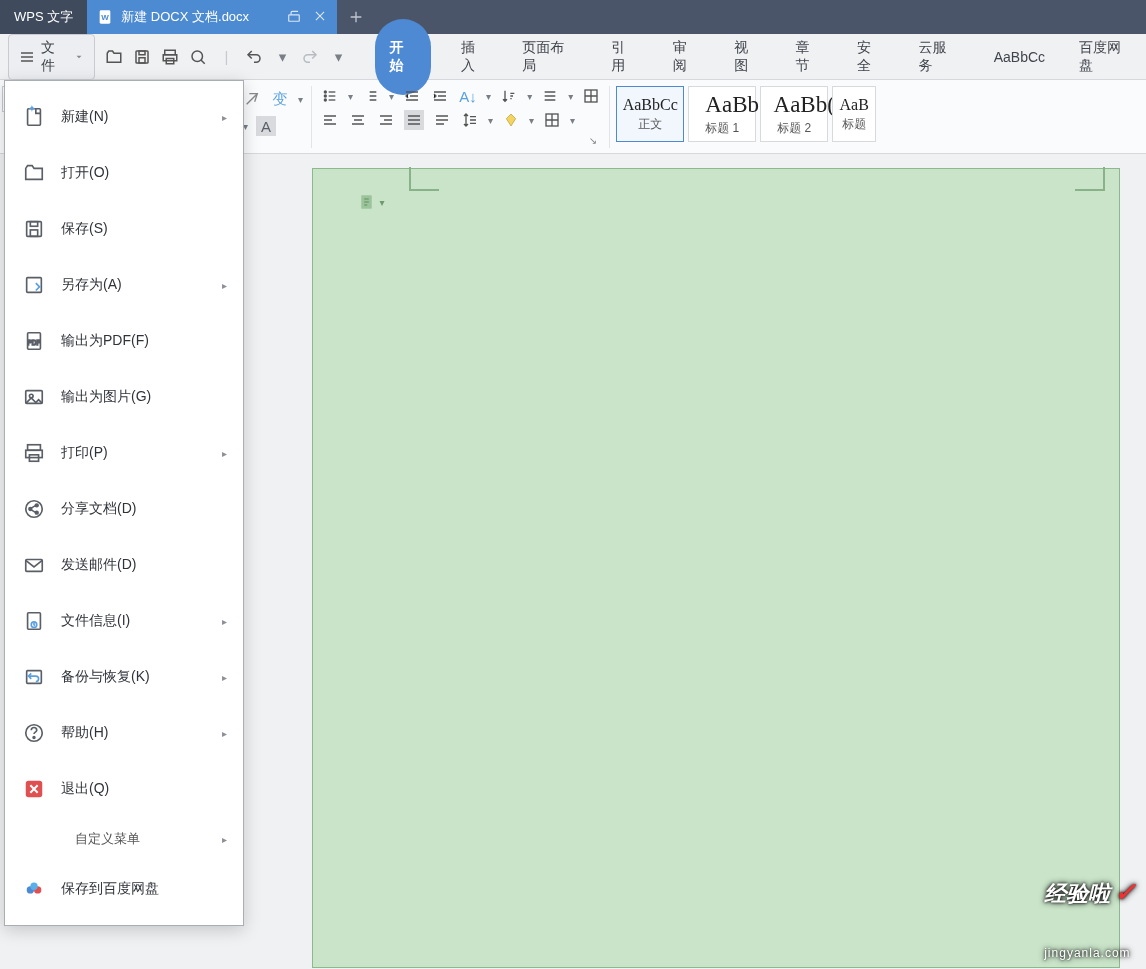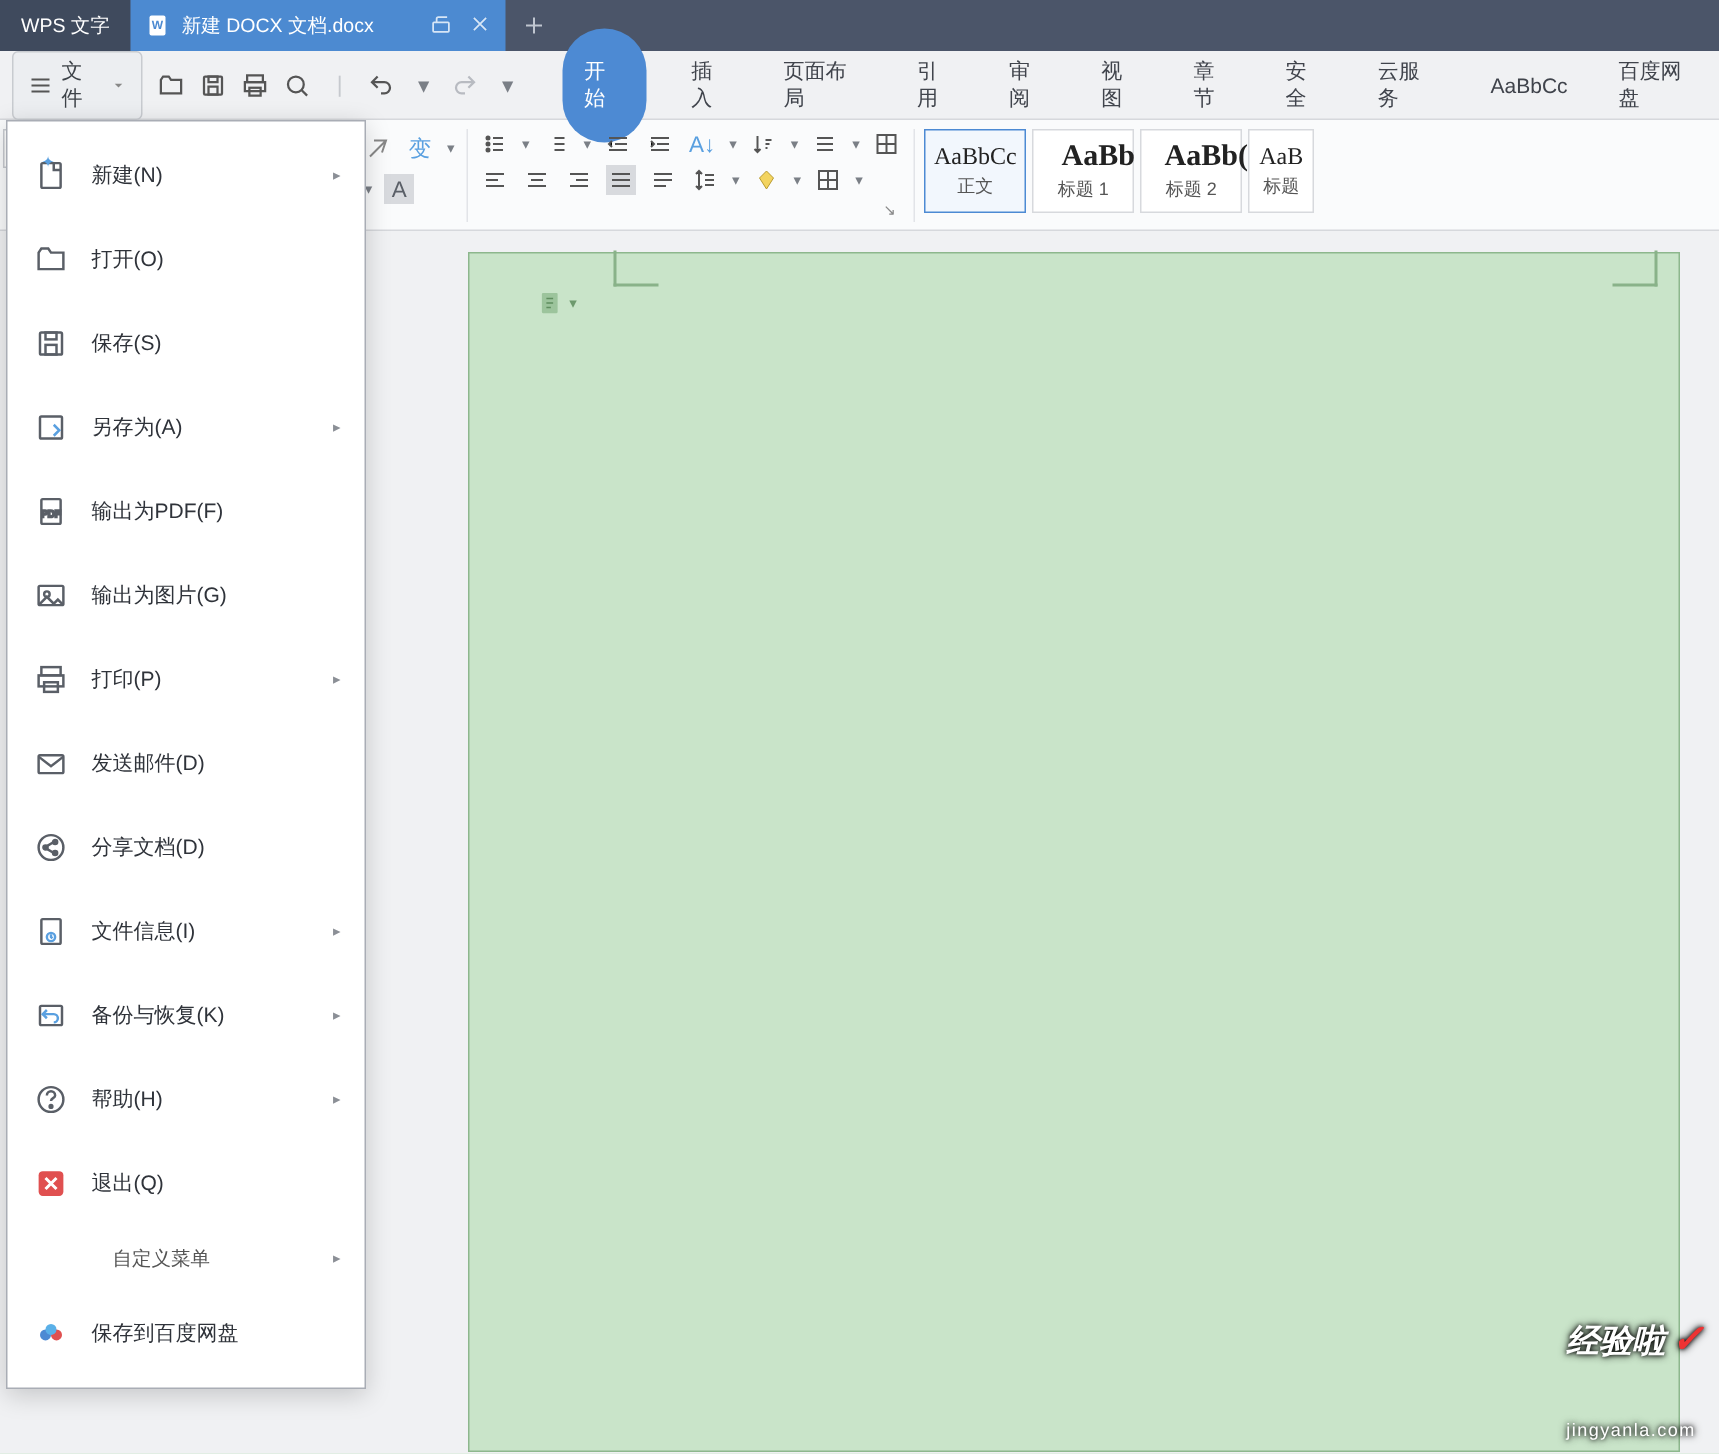--- a/index.html
+++ b/index.html
@@ -13,37 +13,37 @@
   .tab .wincontrols { margin-left: auto; display: flex; gap: 12px; color: #d7e6f6; }
   .newtab { width: 38px; display: flex; align-items: center; justify-content: center; color: #c0c6d0; }
 
   
   .topbar { height: 46px; background: #f0f1f3; border-bottom: 1px solid #d6d8dc; display: flex; align-items: center; padding: 0 8px; gap: 10px; }
   .file-btn { display: flex; align-items: center; gap: 6px; border: 1px solid #c8cbd0; border-radius: 4px; padding: 4px 10px; font-size: 14px; color: #3d4248; background: #eceef1; }
   .quick-icons { display: flex; gap: 10px; align-items: center; color: #595e66; }
   .quick-icons span, .quick-icons svg { width: 18px; height: 18px; display: inline-flex; align-items: center; justify-content: center; font-size: 15px; }
   .ribbon-tabs { display: flex; gap: 26px; margin-left: 18px; font-size: 14px; color: #40444c; align-items: center; }
   .ribbon-tabs .tabbtn { padding: 4px 4px; }
-  .ribbon-tabs .active { background: #4d8ad3; color: #fff; border-radius: 999px; padding: 20px 14px; }
+  .ribbon-tabs .active { background: #4d8ad3; color: #fff; border-radius: 999px; padding: 20px 14px; font-weight: bold; }
 
   
   .ribbon { height: 74px; background: #fafbfc; border-bottom: 1px solid #d6d8dc; display: flex; align-items: flex-start; padding: 6px 0 0 0; }
   .ribbon .group { display: flex; flex-direction: column; gap: 4px; padding: 0 8px; border-right: 1px solid #e2e4e8; height: 62px; }
   .ribbon .row { display: flex; align-items: center; gap: 8px; }
   .combo { display: flex; align-items: center; border: 1px solid #c8cbd0; background: #fff; height: 26px; padding: 0 6px; font-size: 13px; color: #555; gap: 4px; }
   .combo.font { width: 84px; margin-left: -6px;}
   .combo.size { width: 84px; }
   .icn { width: 20px; height: 20px; display: inline-flex; align-items: center; justify-content: center; color: #5a5f67; font-size: 15px; }
   .drop { font-size: 10px; color: #7a7f86; }
 
   .styles { display: flex; gap: 4px; margin-left: 6px; }
   .style-card { width: 68px; height: 56px; border: 1px solid #d7d9dd; background: #fff; display: flex; flex-direction: column; align-items: center; justify-content: center; gap: 2px; font-size: 12px; color: #555; }
   .style-card.sel { border: 1px solid #4d8ad3; background: #f2f7fd; }
   .style-card .prev { font-family: "Times New Roman", serif; font-size: 16px; color: #222; }
-  .style-card.bold .prev { font-weight: bold; font-size: 20px; margin-left: 20px; }
+  .style-card.bold .prev { font-weight: normal; font-size: 23px; margin-left: 20px; }
   .style-card.last { width: 44px; overflow: hidden;}
   .dialog-launch { font-size: 10px; color: #888; align-self: flex-end; margin: auto 4px 2px auto; }
 
   
   .doc-area { position: absolute; top: 154px; left: 0; right: 0; bottom: 0; background: #f0f1f3; }
   .page { position: absolute; top: 14px; left: 312px; width: 808px; height: 800px; background: #c9e4c9; border: 1px solid #8db78d; }
   .corner { position: absolute; width: 30px; height: 24px; border-color: #89b289; border-style: solid; }
   .corner.tl { top: -2px; left: 96px; border-width: 0 0 2px 2px; }
   .corner.tr { top: -2px; right: 14px; border-width: 0 2px 2px 0; }
   .page-icon { position: absolute; top: 22px; left: 48px; width: 22px; height: 22px; display:flex; align-items:center; justify-content:center; }
@@ -405,41 +405,41 @@
           <rect x="3" y="9" width="18" height="8"></rect>
           <rect x="7" y="14" width="10" height="7"></rect>
         </svg>
       </span>
     <span>打印(P)</span>
     <span class="sub">▸</span>
   </div>
   <div class="item">
     <span class="mi">
         <svg width="22" height="22" viewBox="0 0 24 24" fill="none" stroke="#5a5f67" stroke-width="1.8">
-          <rect x="3" y="6" width="18" height="13" rx="1"></rect>
-          <path d="M3 7l9 7 9-7"></path>
-        </svg>
-      </span>
-    <span>发送邮件(D)</span>
-  </div>
-  <div class="item">
-    <span class="mi">
-        <svg width="22" height="22" viewBox="0 0 24 24" fill="none" stroke="#5a5f67" stroke-width="1.8">
           <circle cx="12" cy="12" r="9"></circle>
           <circle cx="8" cy="12" r="1.5" fill="#5a5f67"></circle>
           <circle cx="15" cy="8" r="1.5" fill="#5a5f67"></circle>
           <circle cx="15" cy="16" r="1.5" fill="#5a5f67"></circle>
           <path d="M9 11l5-3M9 13l5 3"></path>
         </svg>
       </span>
     <span>分享文档(D)</span>
   </div>
   <div class="item">
     <span class="mi">
         <svg width="22" height="22" viewBox="0 0 24 24" fill="none" stroke="#5a5f67" stroke-width="1.8">
+          <rect x="3" y="6" width="18" height="13" rx="1"></rect>
+          <path d="M3 7l9 7 9-7"></path>
+        </svg>
+      </span>
+    <span>发送邮件(D)</span>
+  </div>
+  <div class="item">
+    <span class="mi">
+        <svg width="22" height="22" viewBox="0 0 24 24" fill="none" stroke="#5a5f67" stroke-width="1.8">
           <rect x="5" y="3" width="14" height="18" rx="1"></rect>
           <circle cx="12" cy="16" r="3" fill="none" stroke="#5aa0e0"></circle>
           <path d="M12 14v2l1 1" stroke="#5aa0e0"></path>
         </svg>
       </span>
     <span>文件信息(I)</span>
     <span class="sub">▸</span>
   </div>
   <div class="item">
     <span class="mi">

